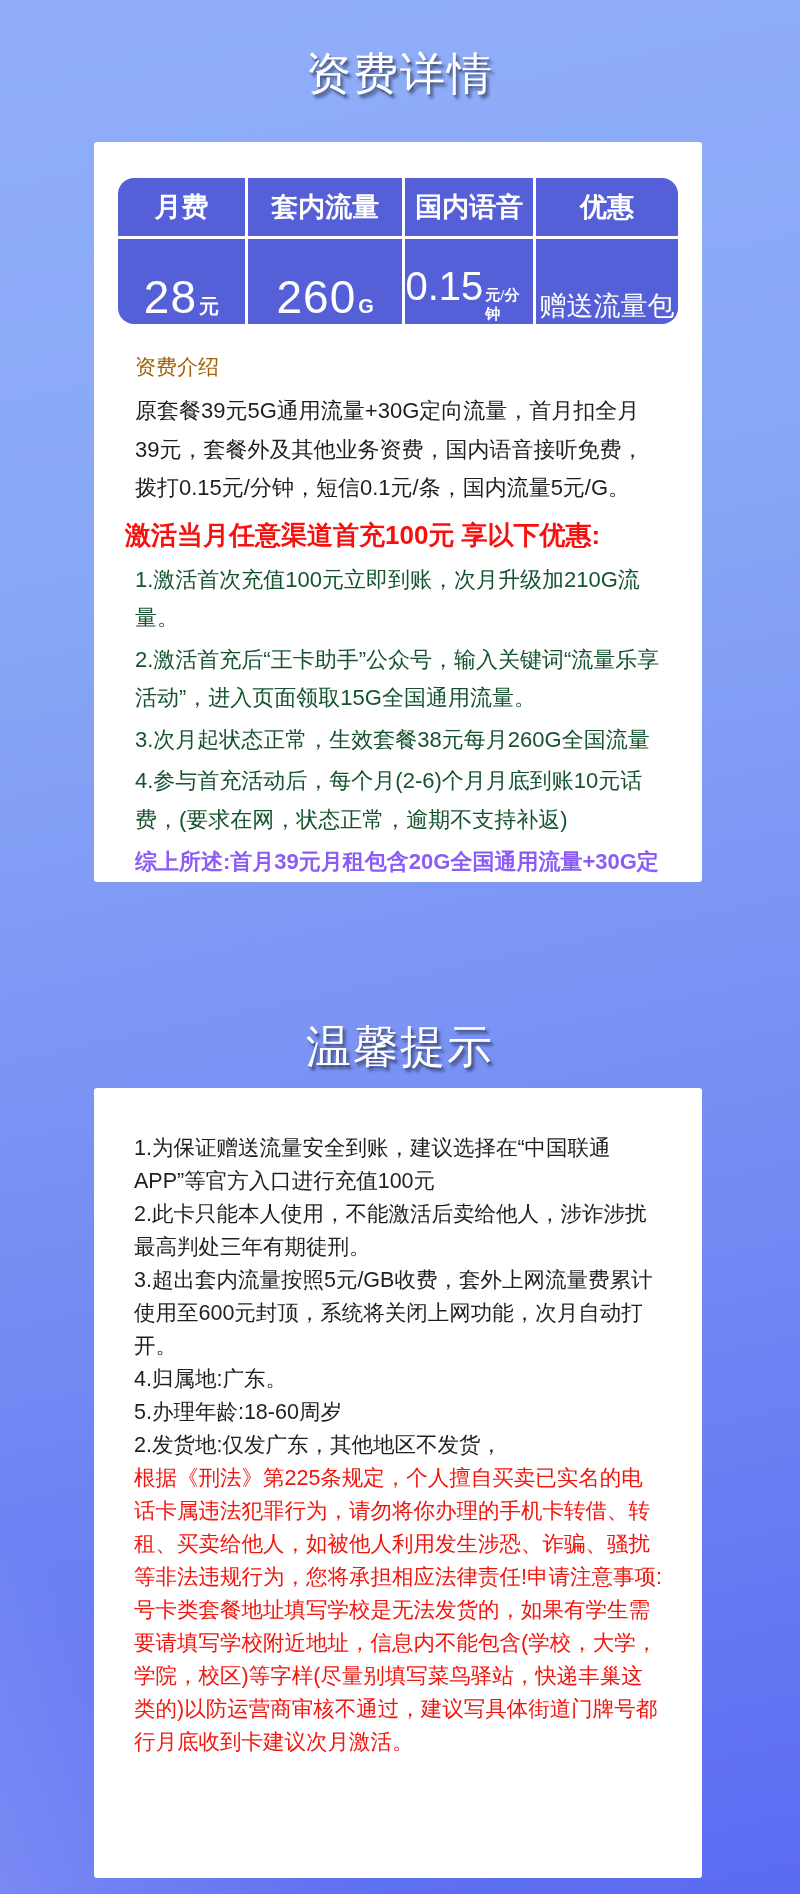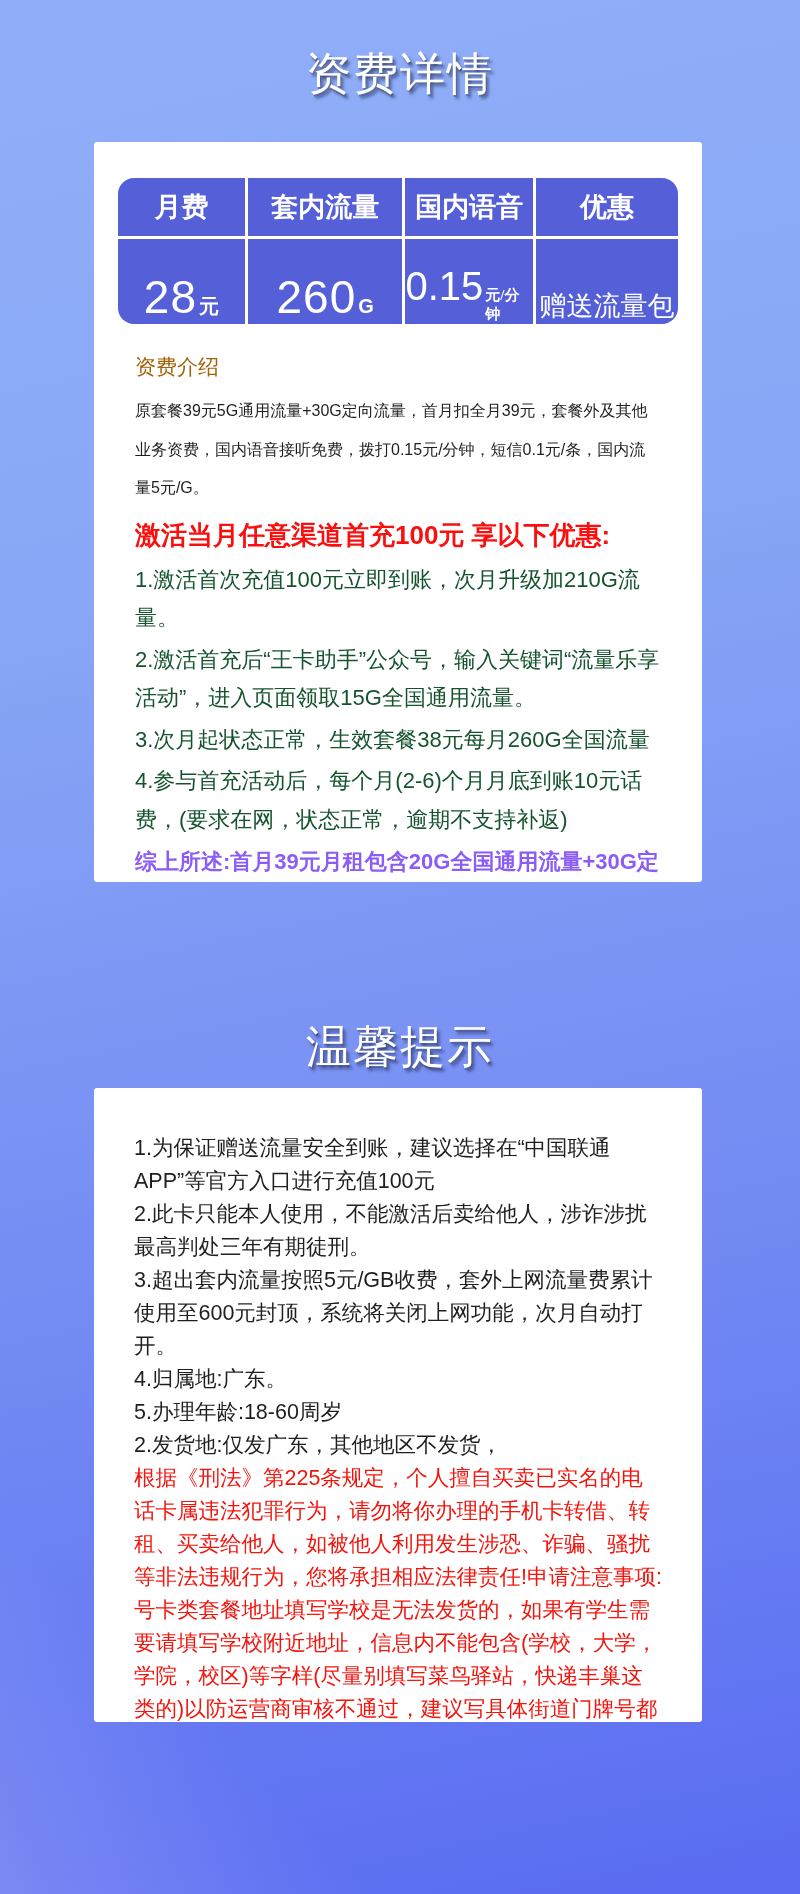--- a/index.html
+++ b/index.html
@@ -22,21 +22,21 @@
     font-size:45px;font-weight:normal;color:#ffffff;letter-spacing:2px;
     text-shadow:3px 4px 3px rgba(35,40,75,.55),1px 2px 0 rgba(45,50,90,.35);
   }
   .t1{top:44px;}
   .t2{top:1017px;}
   .card{
     position:absolute;left:94px;width:608px;background:#ffffff;
     border-radius:3px;overflow:hidden;box-sizing:border-box;
   }
   .card1{top:142px;height:740px;}
-  .card2{top:1088px;height:634px;padding:44px 40px 12px;}
+  .card2{top:1088px;height:790px;padding:44px 40px 12px;}
   
   .plan-table{
     margin:36px 24px 0;height:146px;
     display:grid;grid-template-columns:127fr 155fr 128fr 142fr;grid-template-rows:58px 1fr;
     gap:3px;background:#ffffff;border-radius:16px;overflow:hidden;
   }
   .pt-cell{
     background:#5560d8;color:#ffffff;display:flex;align-items:center;justify-content:center;
   }
   .pt-head{font-size:27px;font-weight:bold;}
@@ -45,24 +45,24 @@
   .num-big{font-size:46px;font-weight:500;letter-spacing:1px;}
   .num-mid{font-size:40px;font-weight:500;}
   .unit{font-size:20px;font-weight:bold;margin-left:2px;}
   .unit-small{font-size:15px;font-weight:bold;margin-left:2px;font-family:Liberation Serif, serif;}
   .benefit{font-size:27px;margin-top:40px;}
   
   .intro-label{
     margin:28px 41px 0;font-size:21px;line-height:30px;color:#a16207;
   }
   .body-text{
-    margin:10px 41px 0;font-size:16px;line-height:38.5px;color:#1f1f1f;
+    margin:10px 41px 0;font-size:22px;line-height:38.5px;color:#1f1f1f;
   }
   .promo-heading{
-    margin:4px 41px 0;font-size:26px;line-height:46px;font-weight:bold;color:#fa0f0f;
+    margin:4px 31px 0;font-size:26px;line-height:46px;font-weight:bold;color:#fa0f0f;
   }
   .promo-item{
     margin:3px 41px 0;font-size:22px;line-height:38.5px;color:#14532d;
   }
   .summary{
     margin:3px 41px 0;font-size:22px;line-height:39px;font-weight:bold;color:#8b5cf6;
   }
   
   .tip{
     margin:0;font-size:21.5px;line-height:33px;color:#1f1f1f;

